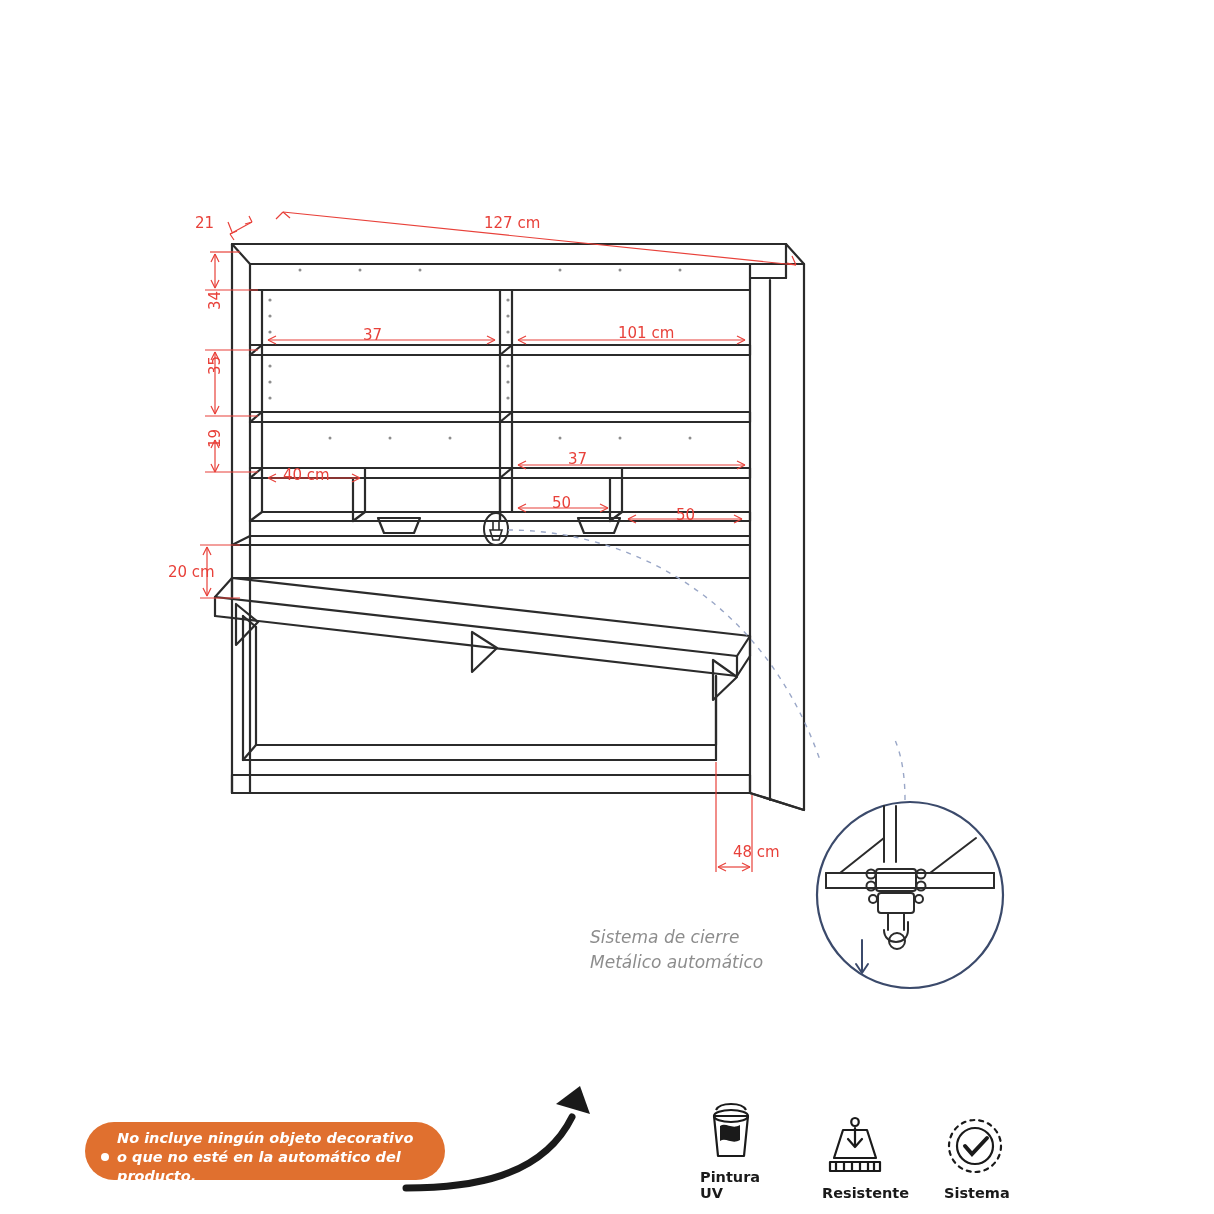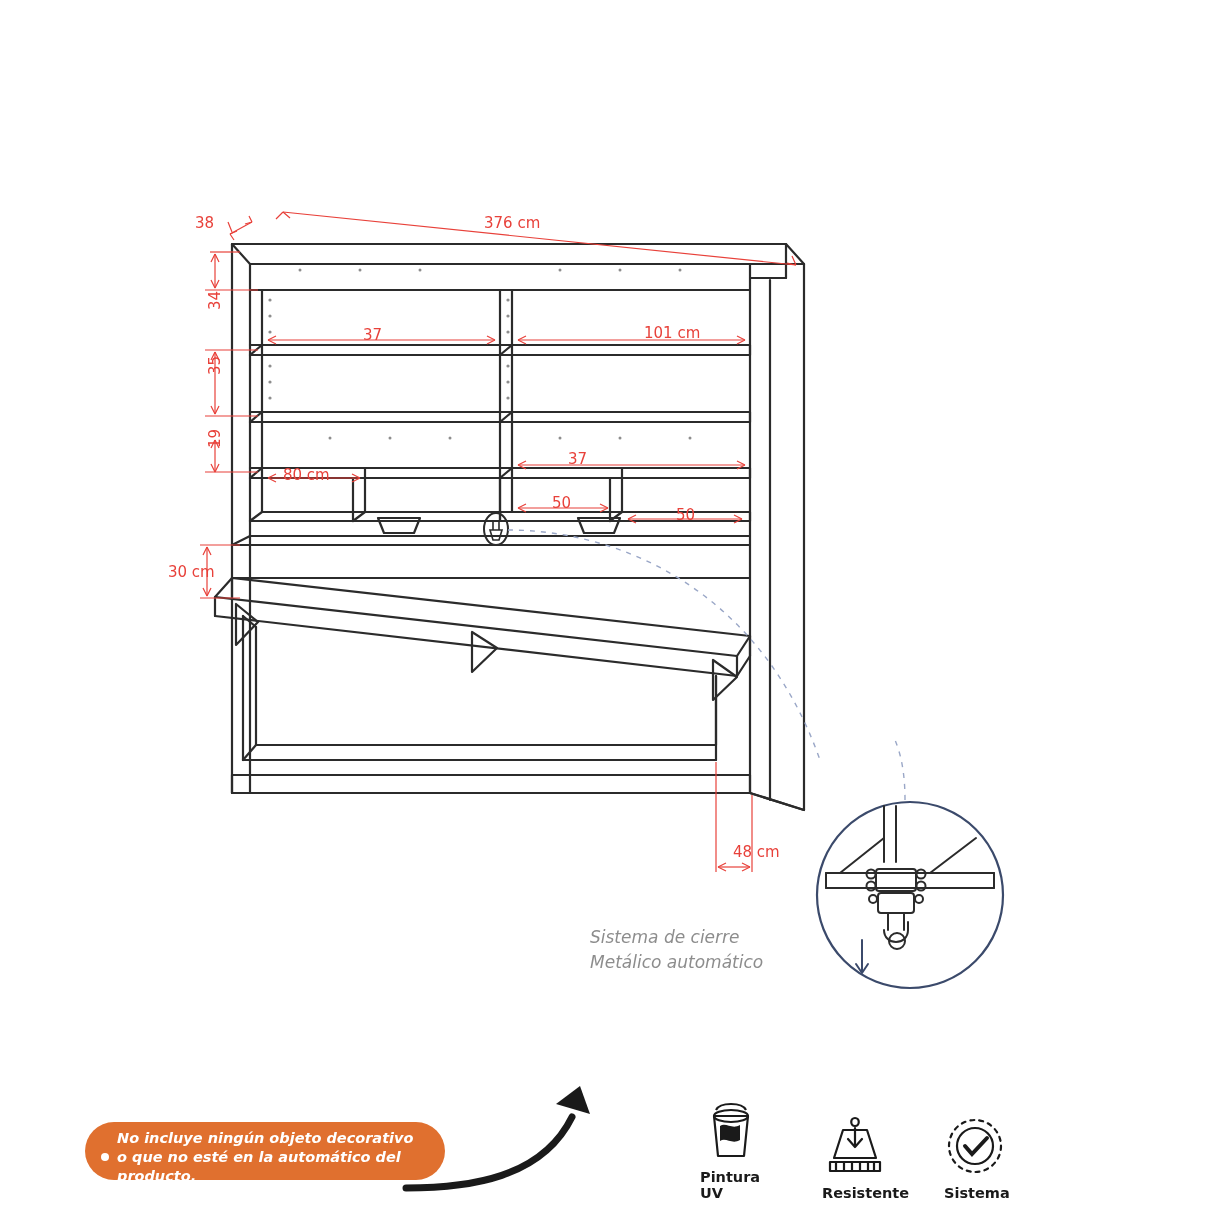--- a/index.html
+++ b/index.html
@@ -295,36 +295,36 @@
       <path d="M862,940 L862,972" stroke="#3b4a6b"></path>
       <path d="M856,964 L862,973 L868,964" stroke="#3b4a6b"></path>
     </g>
 
     <g fill="none" stroke="#1a1a1a" stroke-width="7" stroke-linecap="round">
       <path d="M406,1188 C470,1188 542,1178 572,1117"></path>
     </g>
     <path d="M556,1104 L580,1086 L590,1114 Z" fill="#1a1a1a"></path>
   </svg>
 
-  <div class="dim" style="left:195px;top:214px;">38</div>
-  <div class="dim" style="left:484px;top:214px;">376 cm</div>
+  <div class="dim" style="left:195px;top:214px;">21</div>
+  <div class="dim" style="left:484px;top:214px;">127 cm</div>
 
   <div class="dim rot" style="left:206px;top:310px;">34</div>
   <div class="dim" style="left:363px;top:326px;">37</div>
-  <div class="dim" style="left:644px;top:324px;">101 cm</div>
+  <div class="dim" style="left:618px;top:324px;">101 cm</div>
 
   <div class="dim rot" style="left:206px;top:375px;">35</div>
   <div class="dim rot" style="left:206px;top:448px;">19</div>
 
-  <div class="dim" style="left:283px;top:466px;">80 cm</div>
+  <div class="dim" style="left:283px;top:466px;">40 cm</div>
   <div class="dim" style="left:568px;top:450px;">37</div>
   <div class="dim" style="left:552px;top:494px;">50</div>
   <div class="dim" style="left:676px;top:506px;">50</div>
 
-  <div class="dim" style="left:168px;top:563px;">30 cm</div>
+  <div class="dim" style="left:168px;top:563px;">20 cm</div>
   <div class="dim" style="left:733px;top:843px;">48 cm</div>
 
   <div class="caption" style="left:590px;top:925px;">
     <div>Sistema de cierre</div>
     <div>Metálico automático</div>
   </div>
 
   <div class="pill">
     <span class="bullet"></span>
     <div class="txt">

